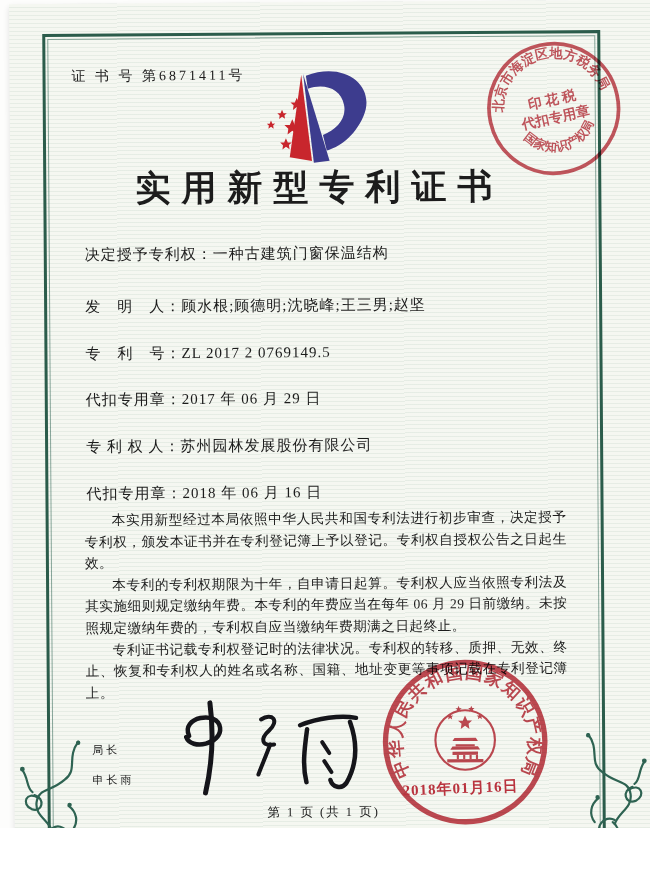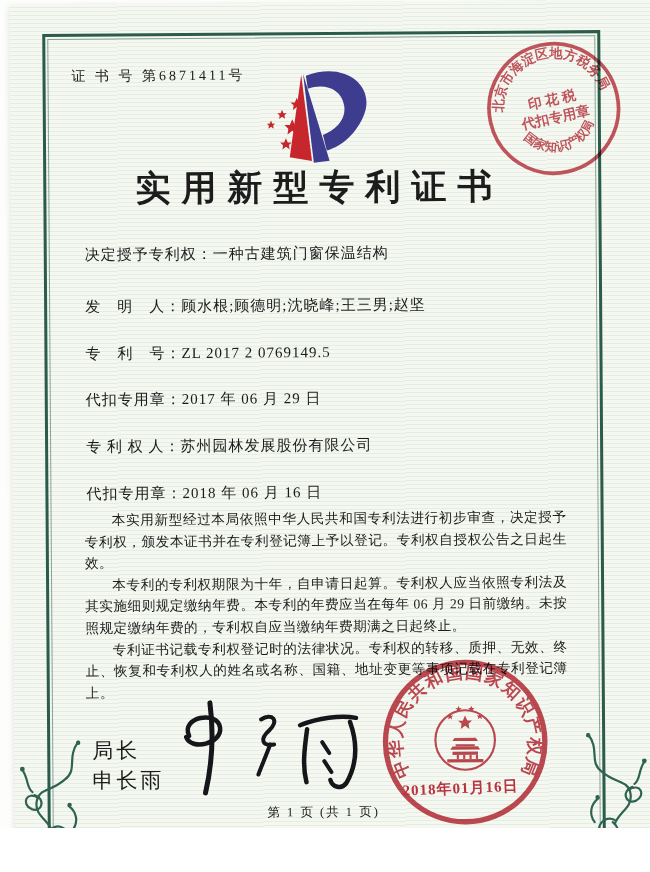--- a/index.html
+++ b/index.html
@@ -15,22 +15,22 @@
   .frame::after{content:'';position:absolute;inset:2px;border:1px solid rgba(46,99,82,0.55);}
   .bottom-line{position:absolute;left:14px;top:838px;width:614px;height:2px;background:#2e6352;}
   .cert-no{position:absolute;left:62px;top:64px;font-size:14px;letter-spacing:3px;}
   .title{position:absolute;left:33px;top:162px;width:552px;text-align:center;
          font-size:35px;font-weight:bold;letter-spacing:11px;}
   .field{position:absolute;left:74px;font-size:15px;letter-spacing:1px;white-space:nowrap;}
   .f0{top:242px}.f1{top:294px}.f2{top:341px}.f3{top:387px}.f4{top:434px}.f5{top:481px}
   .body-text{position:absolute;left:72px;top:506px;width:482px;font-size:13.6px;
          line-height:21.6px;text-align:justify;}
   .body-text p{margin:0;text-indent:2em;letter-spacing:0.5px;}
-  .signer{position:absolute;left:78px;top:732px;font-family:Liberation Sans, sans-serif;
-         font-size:21px;letter-spacing:3px;line-height:30px;}
+  .signer{position:absolute;left:78px;top:732px;font-family:Liberation Mono, monospace;
+         font-size:11px;letter-spacing:3px;line-height:30px;}
   .signature{position:absolute;left:150px;top:692px;}
   .tax-stamp{position:absolute;left:474px;top:38px;opacity:0.85;mix-blend-mode:multiply;}
   .office-seal{position:absolute;left:366px;top:656px;opacity:0.92;mix-blend-mode:multiply;}
   .seal-date{position:absolute;left:358px;top:778px;width:176px;text-align:center;
          color:#b9333e;font-weight:bold;font-size:15px;letter-spacing:1px;transform:rotate(-2deg);}
   .footer{position:absolute;left:33px;top:802px;width:552px;text-align:center;
          font-size:12.5px;letter-spacing:2px;}
   .flourish{position:absolute;}
   .fl-left{left:-6px;top:736px;}
   .fl-right{left:560px;top:732px;}

